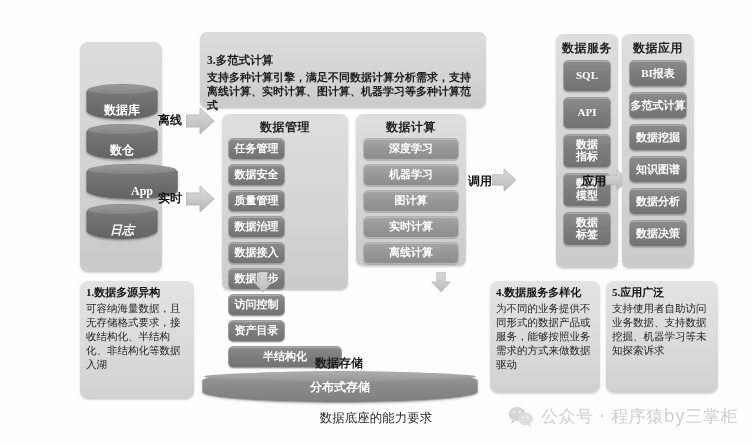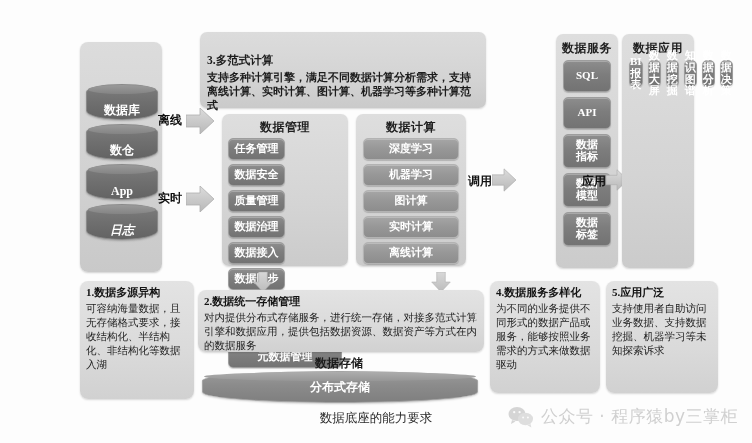--- a/index.html
+++ b/index.html
@@ -201,21 +201,21 @@
 <div id="canvas">
 
   <div class="panel" id="sources-panel" style="left:80px; top:42px; width:82px; height:230px;"></div>
 
   <div class="cyl" style="left:86px; top:84px; width:70px; height:34px;">
     <span>数据库</span>
   </div>
   <div class="cyl" style="left:86px; top:124px; width:70px; height:34px;">
     <span>数仓</span>
   </div>
-  <div class="cyl" style="left:86px; top:164px; width:70px; height:34px;">
+  <div class="cyl" style="left:86px; top:164px; width:70px; height:34px;padding-left:20px;">
     <span>App</span>
   </div>
   <div class="cyl" style="left:86px; top:204px; width:70px; height:34px;font-style:italic;">
     <span>日志</span>
   </div>
 
   <div class="arrow-label" style="left:158px; top:112px;">离线</div>
   <svg class="arrow" style="left:186px; top:108px;" width="28" height="26" viewBox="0 0 28 26">
     <defs>
       <linearGradient id="ag1" x1="0" y1="0" x2="0" y2="1">
@@ -229,32 +229,32 @@
   <div class="arrow-label" style="left:158px; top:190px;">实时</div>
   <svg class="arrow" style="left:186px; top:186px;" width="28" height="26" viewBox="0 0 28 26">
     <path d="M0 7 L14 7 L14 0 L28 13 L14 26 L14 19 L0 19 Z" fill="url(#ag1)" stroke="#aeaeae" stroke-width="0.8"></path>
   </svg>
 
   <div id="paradigm-box">
     <div class="t">3.多范式计算</div>
     <div class="b">支持多种计算引擎，满足不同数据计算分析需求，支持离线计算、实时计算、图计算、机器学习等多种计算范式</div>
   </div>
 
-  <div class="col-panel" style="left:222px; top:114px; width:126px; height:152px;">
+  <div class="col-panel" style="left:222px; top:114px; width:126px; height:176px;">
     <div class="col-title" style="margin-top:5px;">数据管理</div>
     <div style="position:absolute; left:6px; top:24px; width:114px; display:flex; flex-wrap:wrap; gap:4px 4px;">
       <div class="pill" style="width:55px;height:20px;">任务管理</div>
       <div class="pill" style="width:55px;height:20px;">数据安全</div>
       <div class="pill" style="width:55px;height:20px;">质量管理</div>
       <div class="pill" style="width:55px;height:20px;">数据治理</div>
       <div class="pill" style="width:55px;height:20px;text-align:center;">数据接入</div>
       <div class="pill" style="width:55px;height:20px;">数据同步</div>
       <div class="pill" style="width:55px;height:20px;">访问控制</div>
       <div class="pill" style="width:55px;height:20px;">资产目录</div>
-      <div class="pill" style="width:114px;height:20px;">元数据管理</div>
+      <div class="pill" style="width:114px;height:20px;">半结构化</div>
     </div>
   </div>
 
   <div class="col-panel" style="left:356px; top:114px; width:110px; height:152px;">
     <div class="col-title" style="margin-top:5px;">数据计算</div>
     <div style="position:absolute; left:7px; top:24px; width:96px; display:flex; flex-direction:column; gap:4px;">
       <div class="pill lite" style="height:20px;">深度学习</div>
       <div class="pill lite" style="height:20px;">机器学习</div>
       <div class="pill lite" style="height:20px;">图计算</div>
       <div class="pill lite" style="height:20px;">实时计算</div>
@@ -278,23 +278,23 @@
     </div>
   </div>
 
   <div class="arrow-label" style="left:582px; top:173px;">应用</div>
   <svg class="arrow" style="left:606px; top:168px;" width="22" height="24" viewBox="0 0 28 26">
     <path d="M0 7 L14 7 L14 0 L28 13 L14 26 L14 19 L0 19 Z" fill="url(#ag1)" stroke="#aeaeae" stroke-width="0.8"></path>
   </svg>
 
   <div class="col-panel" style="left:622px; top:34px; width:72px; height:234px;">
     <div class="col-title" style="margin-top:6px;">数据应用</div>
-    <div style="position:absolute; left:7px; top:26px; width:58px; display:flex; flex-direction:row; gap:5px;">
+    <div style="position:absolute; left:7px; top:26px; width:58px; display:flex; flex-direction:column; gap:5px;">
       <div class="pill" style="height:25px;">BI报表</div>
-      <div class="pill" style="height:25px;">数据大屏</div>
+      <div class="pill" style="height:25px;">多范式计算</div>
       <div class="pill" style="height:25px;">数据挖掘</div>
       <div class="pill" style="height:25px;">知识图谱</div>
       <div class="pill" style="height:25px;">数据分析</div>
       <div class="pill" style="height:25px;">数据决策</div>
     </div>
   </div>
 
   <svg class="arrow" style="left:252px; top:272px;" width="22" height="20" viewBox="0 0 26 28">
     <defs>
       <linearGradient id="ag2" x1="0" y1="0" x2="0" y2="1">
@@ -306,24 +306,20 @@
   </svg>
   <svg class="arrow" style="left:430px; top:272px;" width="22" height="20" viewBox="0 0 26 28">
     <path d="M7 0 L19 0 L19 14 L26 14 L13 28 L0 14 L7 14 Z" fill="url(#ag2)" stroke="#b0b0b0" stroke-width="0.8"></path>
   </svg>
 
   <div class="desc" style="left:80px; top:281px; width:114px; height:118px;">
     <div class="desc-title">1.数据多源异构</div>
     <div class="desc-body">可容纳海量数据，且无存储格式要求，接收结构化、半结构化、非结构化等数据入湖</div>
   </div>
 
-  <div class="desc" style="left:198px; top:290px; width:286px; height:62px;">
-    <div class="desc-title">2.数据统一存储管理</div>
-    <div class="desc-body">对内提供分布式存储服务，进行统一存储，对接多范式计算引擎和数据应用，提供包括数据资源、数据资产等方式在内的数据服务</div>
-  </div>
 
   <div id="storage-label">数据存储</div>
   <div id="storage-cyl">
     <span>分布式存储</span>
   </div>
 
   <div class="desc" style="left:490px; top:281px; width:110px; height:112px;">
     <div class="desc-title">4.数据服务多样化</div>
     <div class="desc-body">为不同的业务提供不同形式的数据产品或服务，能够按照业务需求的方式来做数据驱动</div>
   </div>

